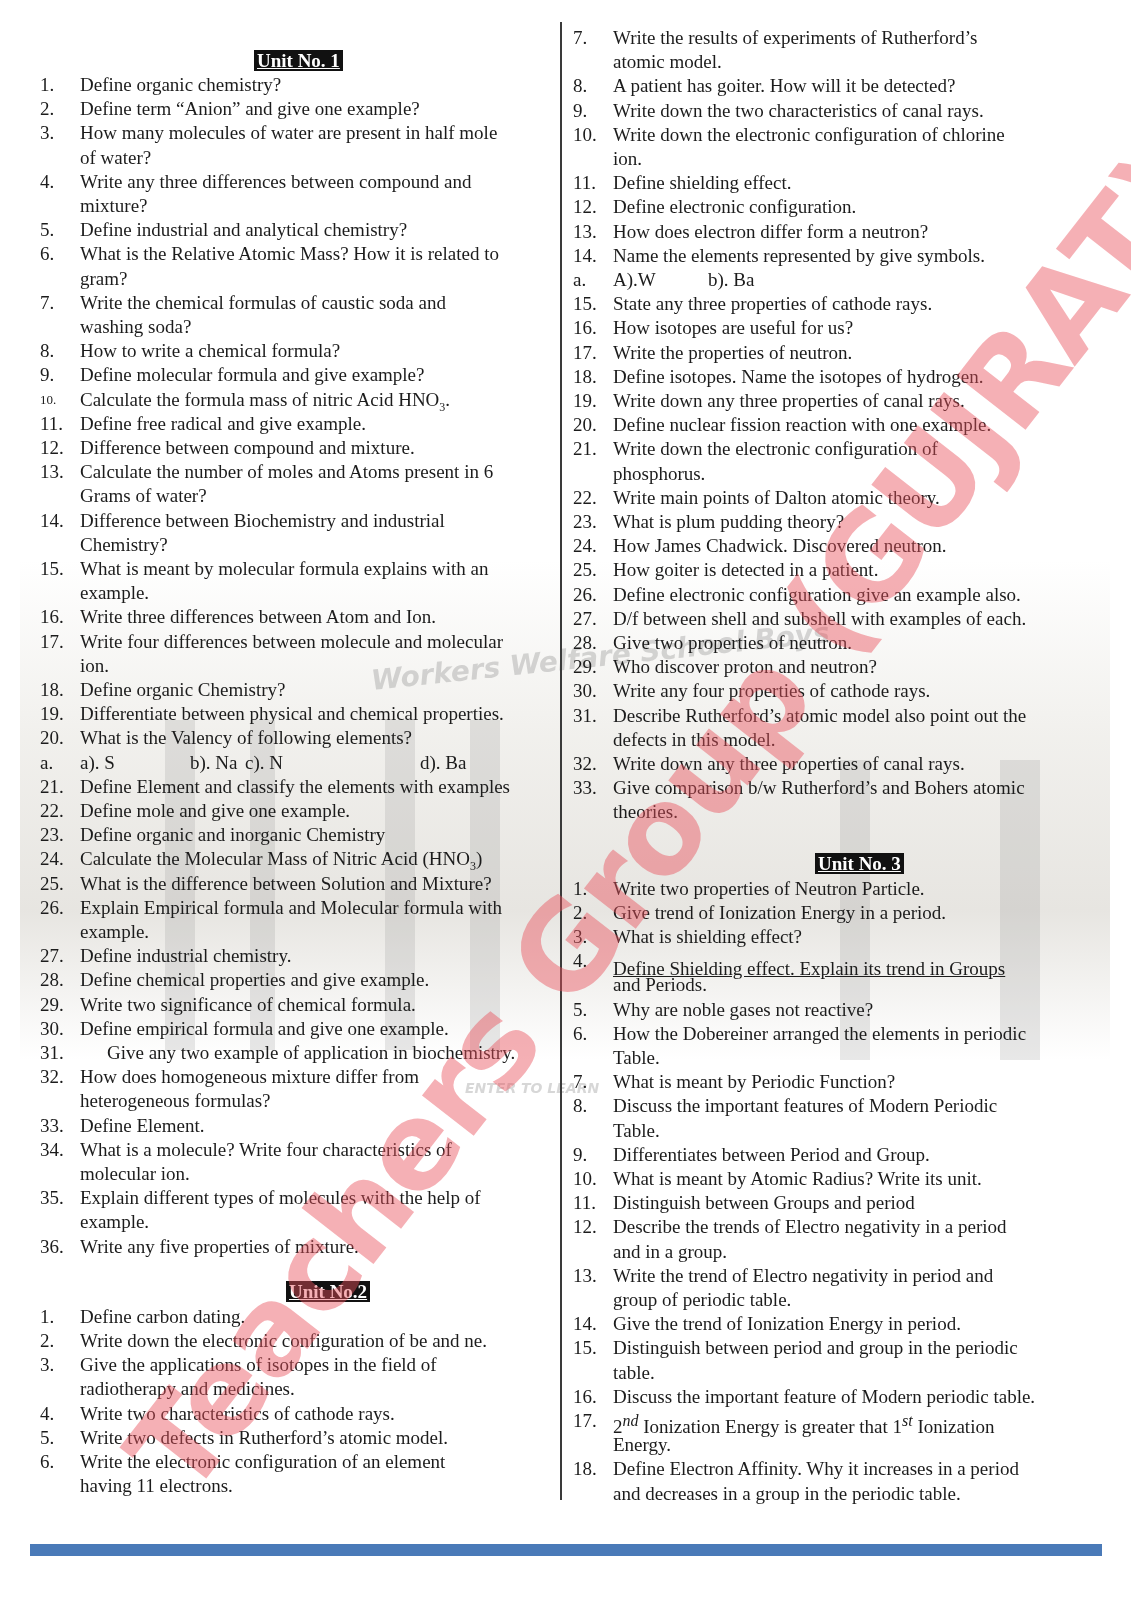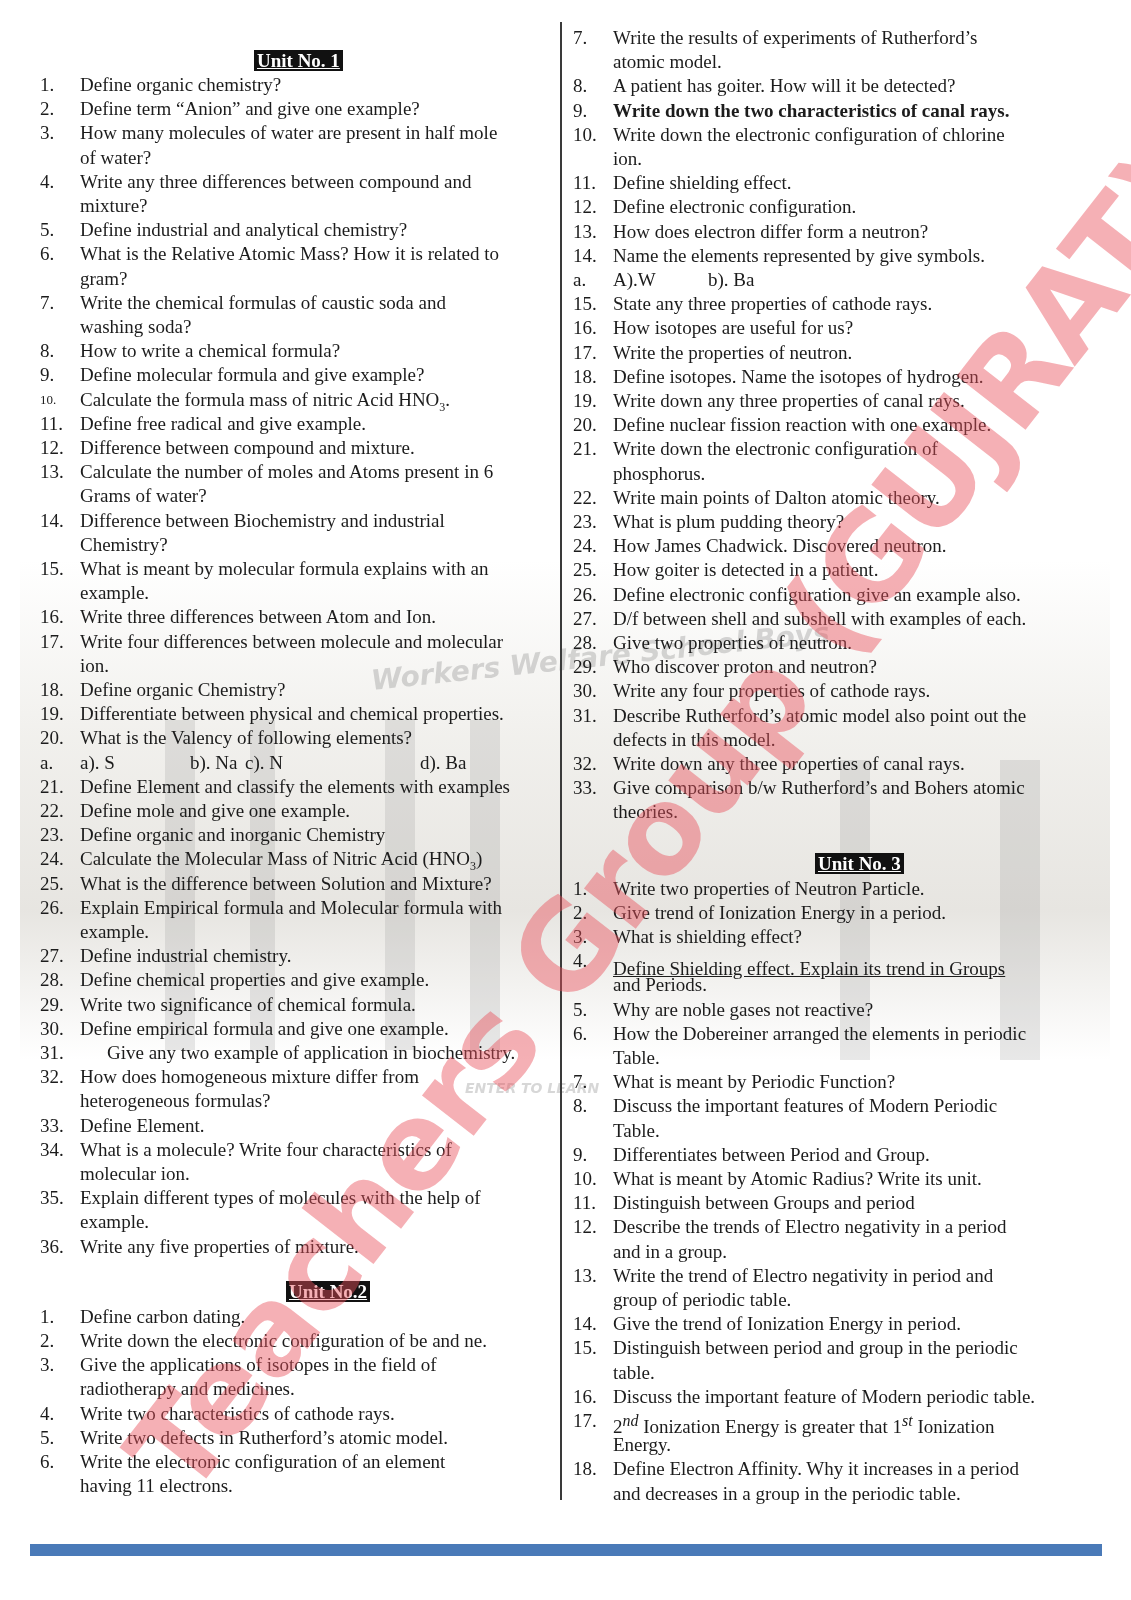--- a/index.html
+++ b/index.html
@@ -267,21 +267,21 @@
       <span class="num">7.</span>
       <span class="txt" style="top: 0px;">Write the results of experiments of Rutherford’s</span>
       <span class="txt" style="top: 24.2px;">atomic model.</span>
     </div>
     <div class="q" style="left: 0px; top: 74.4px; width: 520px;">
       <span class="num">8.</span>
       <span class="txt" style="top: 0px;">A patient has goiter. How will it be detected?</span>
     </div>
     <div class="q" style="left: 0px; top: 98.6px; width: 520px;">
       <span class="num">9.</span>
-      <span class="txt" style="top: 0px; font-weight: bold;">Write down the two characteristics of canal rays.</span>
+      <span class="txt" style="top: 0px;">Write down the two characteristics of canal rays.</span>
     </div>
     <div class="q" style="left: 0px; top: 122.8px; width: 520px;">
       <span class="num">10.</span>
       <span class="txt" style="top: 0px;">Write down the electronic configuration of chlorine</span>
       <span class="txt" style="top: 24.2px;">ion.</span>
     </div>
     <div class="q" style="left: 0px; top: 171.2px; width: 520px;">
       <span class="num">11.</span>
       <span class="txt" style="top: 0px;">Define shielding effect.</span>
     </div>

